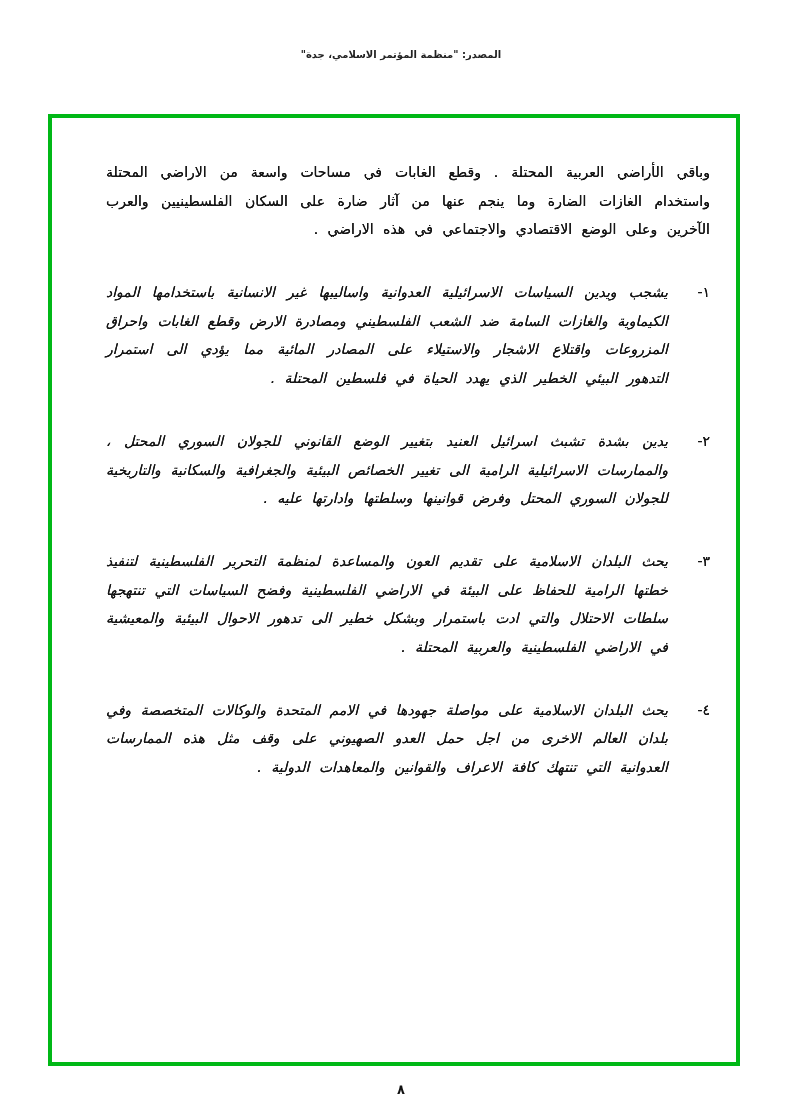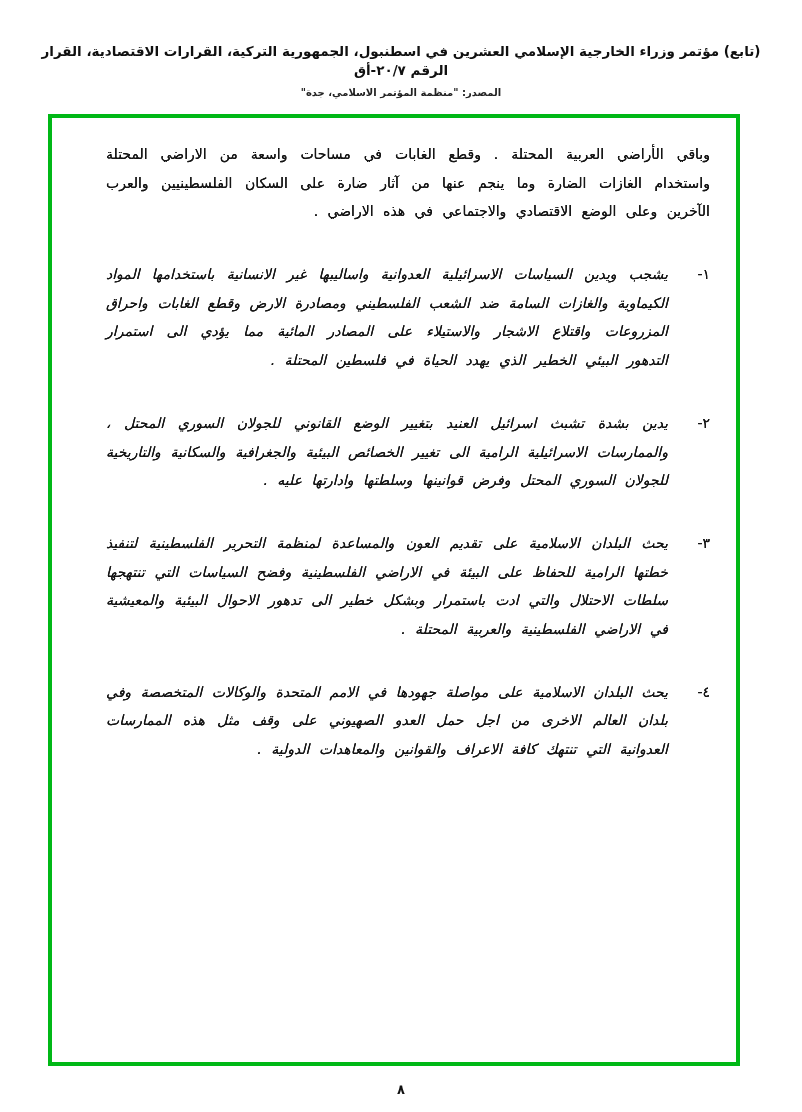--- a/index.html
+++ b/index.html
@@ -35,21 +35,21 @@
     left: 48px;
     top: 114px;
     width: 692px;
     height: 952px;
     border: 4px solid var(--color-frame_border, #00b816);
     background: #ffffff;
     overflow: hidden;
   }
   .scan {
     direction: rtl;
-    padding: 22px 26px 18px 40px;
+    padding: 40px 26px 18px 40px;
     font-size: 14px;
     line-height: 2.05;
     letter-spacing: 0.6px;
     word-spacing: 5px;
     text-align: justify;
     color: #161616;
     text-shadow: 0 0 0.4px #000;
   }
   .intro-par {
     margin-bottom: 34px;
@@ -80,21 +80,20 @@
     text-align: center;
     font-size: 13px;
     font-weight: bold;
     color: #111;
   }
 </style>
 </head>
 <body>
 
 <div class="header">
-  <div class="doc-title">(تابع) مؤتمر وزراء الخارجية الإسلامي العشرين في اسطنبول، الجمهورية التركية، القرارات الاقتصادية، القرار الرقم ٢٠/٧-أق</div>
   <div class="doc-source">المصدر: "منظمة المؤتمر الاسلامي، جدة"</div>
 </div>
 
 <div class="green-frame">
   <div class="scan">
 
     <p class="intro-par">وباقي الأراضي العربية المحتلة . وقطع الغابات في مساحات واسعة من الاراضي المحتلة واستخدام الغازات الضارة وما ينجم عنها من آثار ضارة على السكان الفلسطينيين والعرب الآخرين وعلى الوضع الاقتصادي والاجتماعي في هذه الاراضي .</p>
 
     <div class="res-item">
       <span class="res-num">١-</span>

